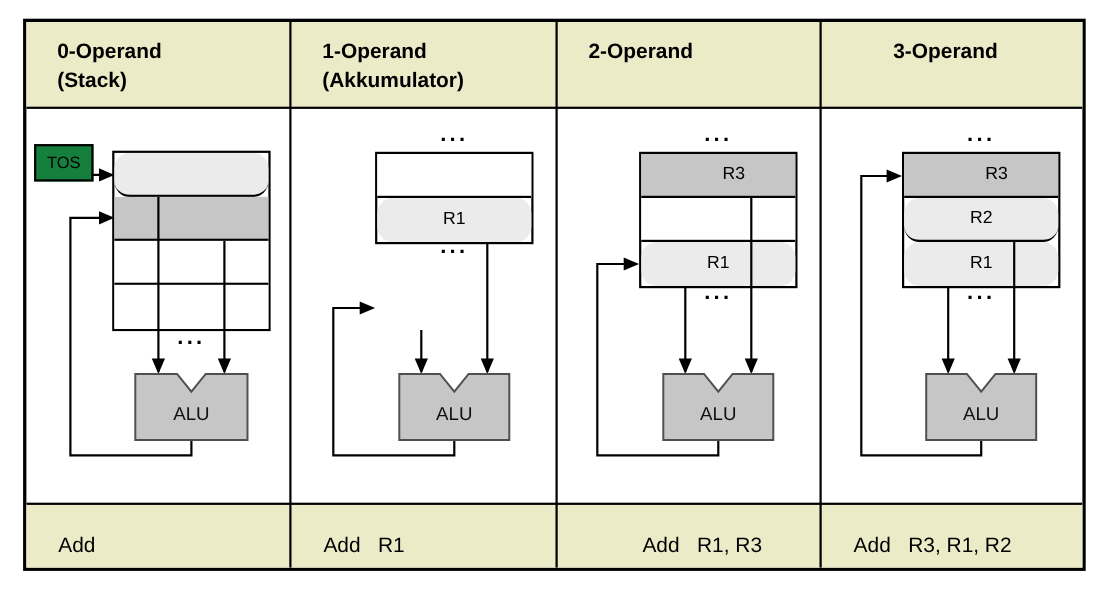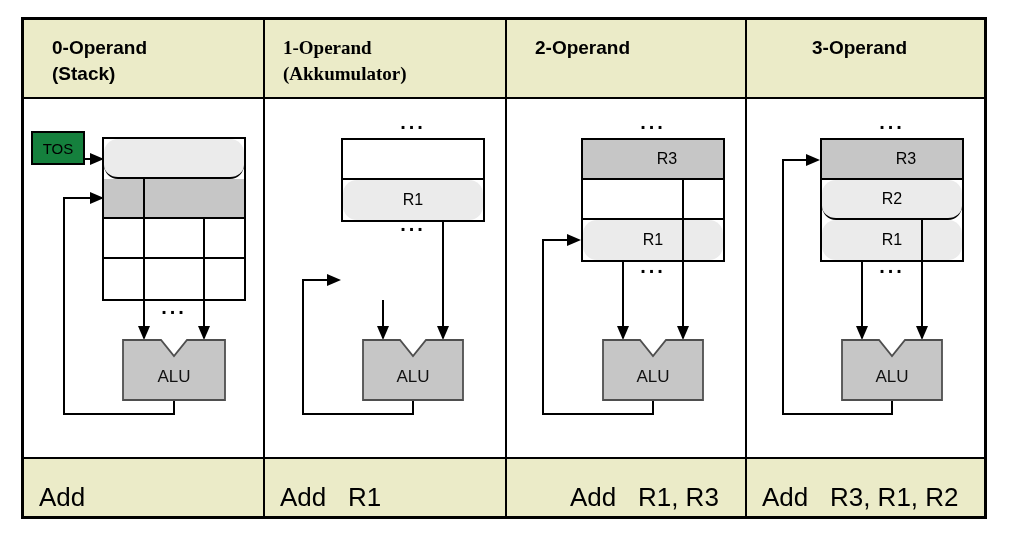--- a/index.html
+++ b/index.html
@@ -9,21 +9,21 @@
          border:3px solid #000;box-sizing:border-box;background:#fff;}
   .row-header{position:absolute;left:0;top:0;width:960px;height:79px;
               box-sizing:border-box;border-bottom:2px solid #000;
               background:var(--table-header-bg,#ebebc8);}
   .row-footer{position:absolute;left:0;top:437px;width:960px;height:59px;
               box-sizing:border-box;border-top:2px solid #000;
               background:var(--table-header-bg,#ebebc8);}
   .hcell{position:absolute;top:0;height:79px;padding:15px 0 4px 28px;
          box-sizing:border-box;font-size:19px;font-weight:bold;line-height:26px;}
   .fcell{position:absolute;top:0;height:76px;display:flex;align-items:center;
-         padding-left:15px;box-sizing:border-box;font-size:26px;white-space:pre;}
+         padding-left:29px;box-sizing:border-box;font-size:19px;white-space:pre;}
   .sep{position:absolute;top:0;width:2px;height:496px;background:#000;}
   .body-layer{position:absolute;left:0;top:79px;width:960px;height:358px;}
   .regbox{position:absolute;border:2px solid #000;box-sizing:content-box;background:#fff;}
   .cell{width:140px;height:40px;box-sizing:border-box;border-bottom:2px solid #000;
         display:flex;align-items:center;justify-content:center;font-size:16px;}
   .cell:last-child{border-bottom:none;}
   .tone-white{background:#ffffff;}
   .tone-light{background:var(--cell-light,#ebebeb);border-radius:14px;}
   .tone-dark{background:var(--cell-dark,#c6c6c6);padding-left:28px;}
   .tosbox{position:absolute;left:7px;top:32px;width:50px;height:30px;
@@ -37,21 +37,21 @@
 </head>
 <body>
 
 <div class="table">
 
   <div class="row-header">
     <div class="hcell" style="left:0;width:239px;">
       <div>0-Operand</div>
       <div>(Stack)</div>
     </div>
-    <div class="hcell" style="left:231px;width:190px;font-family:Liberation Serif, serif;">
+    <div class="hcell" style="left:241px;width:190px;">
       <div>1-Operand</div>
       <div>(Akkumulator)</div>
     </div>
     <div class="hcell" style="left:483px;width:220px;">
       <div>2-Operand</div>
     </div>
     <div class="hcell" style="left:760px;width:274px;border-radius:19px;">
       <div>3-Operand</div>
     </div>
   </div>

